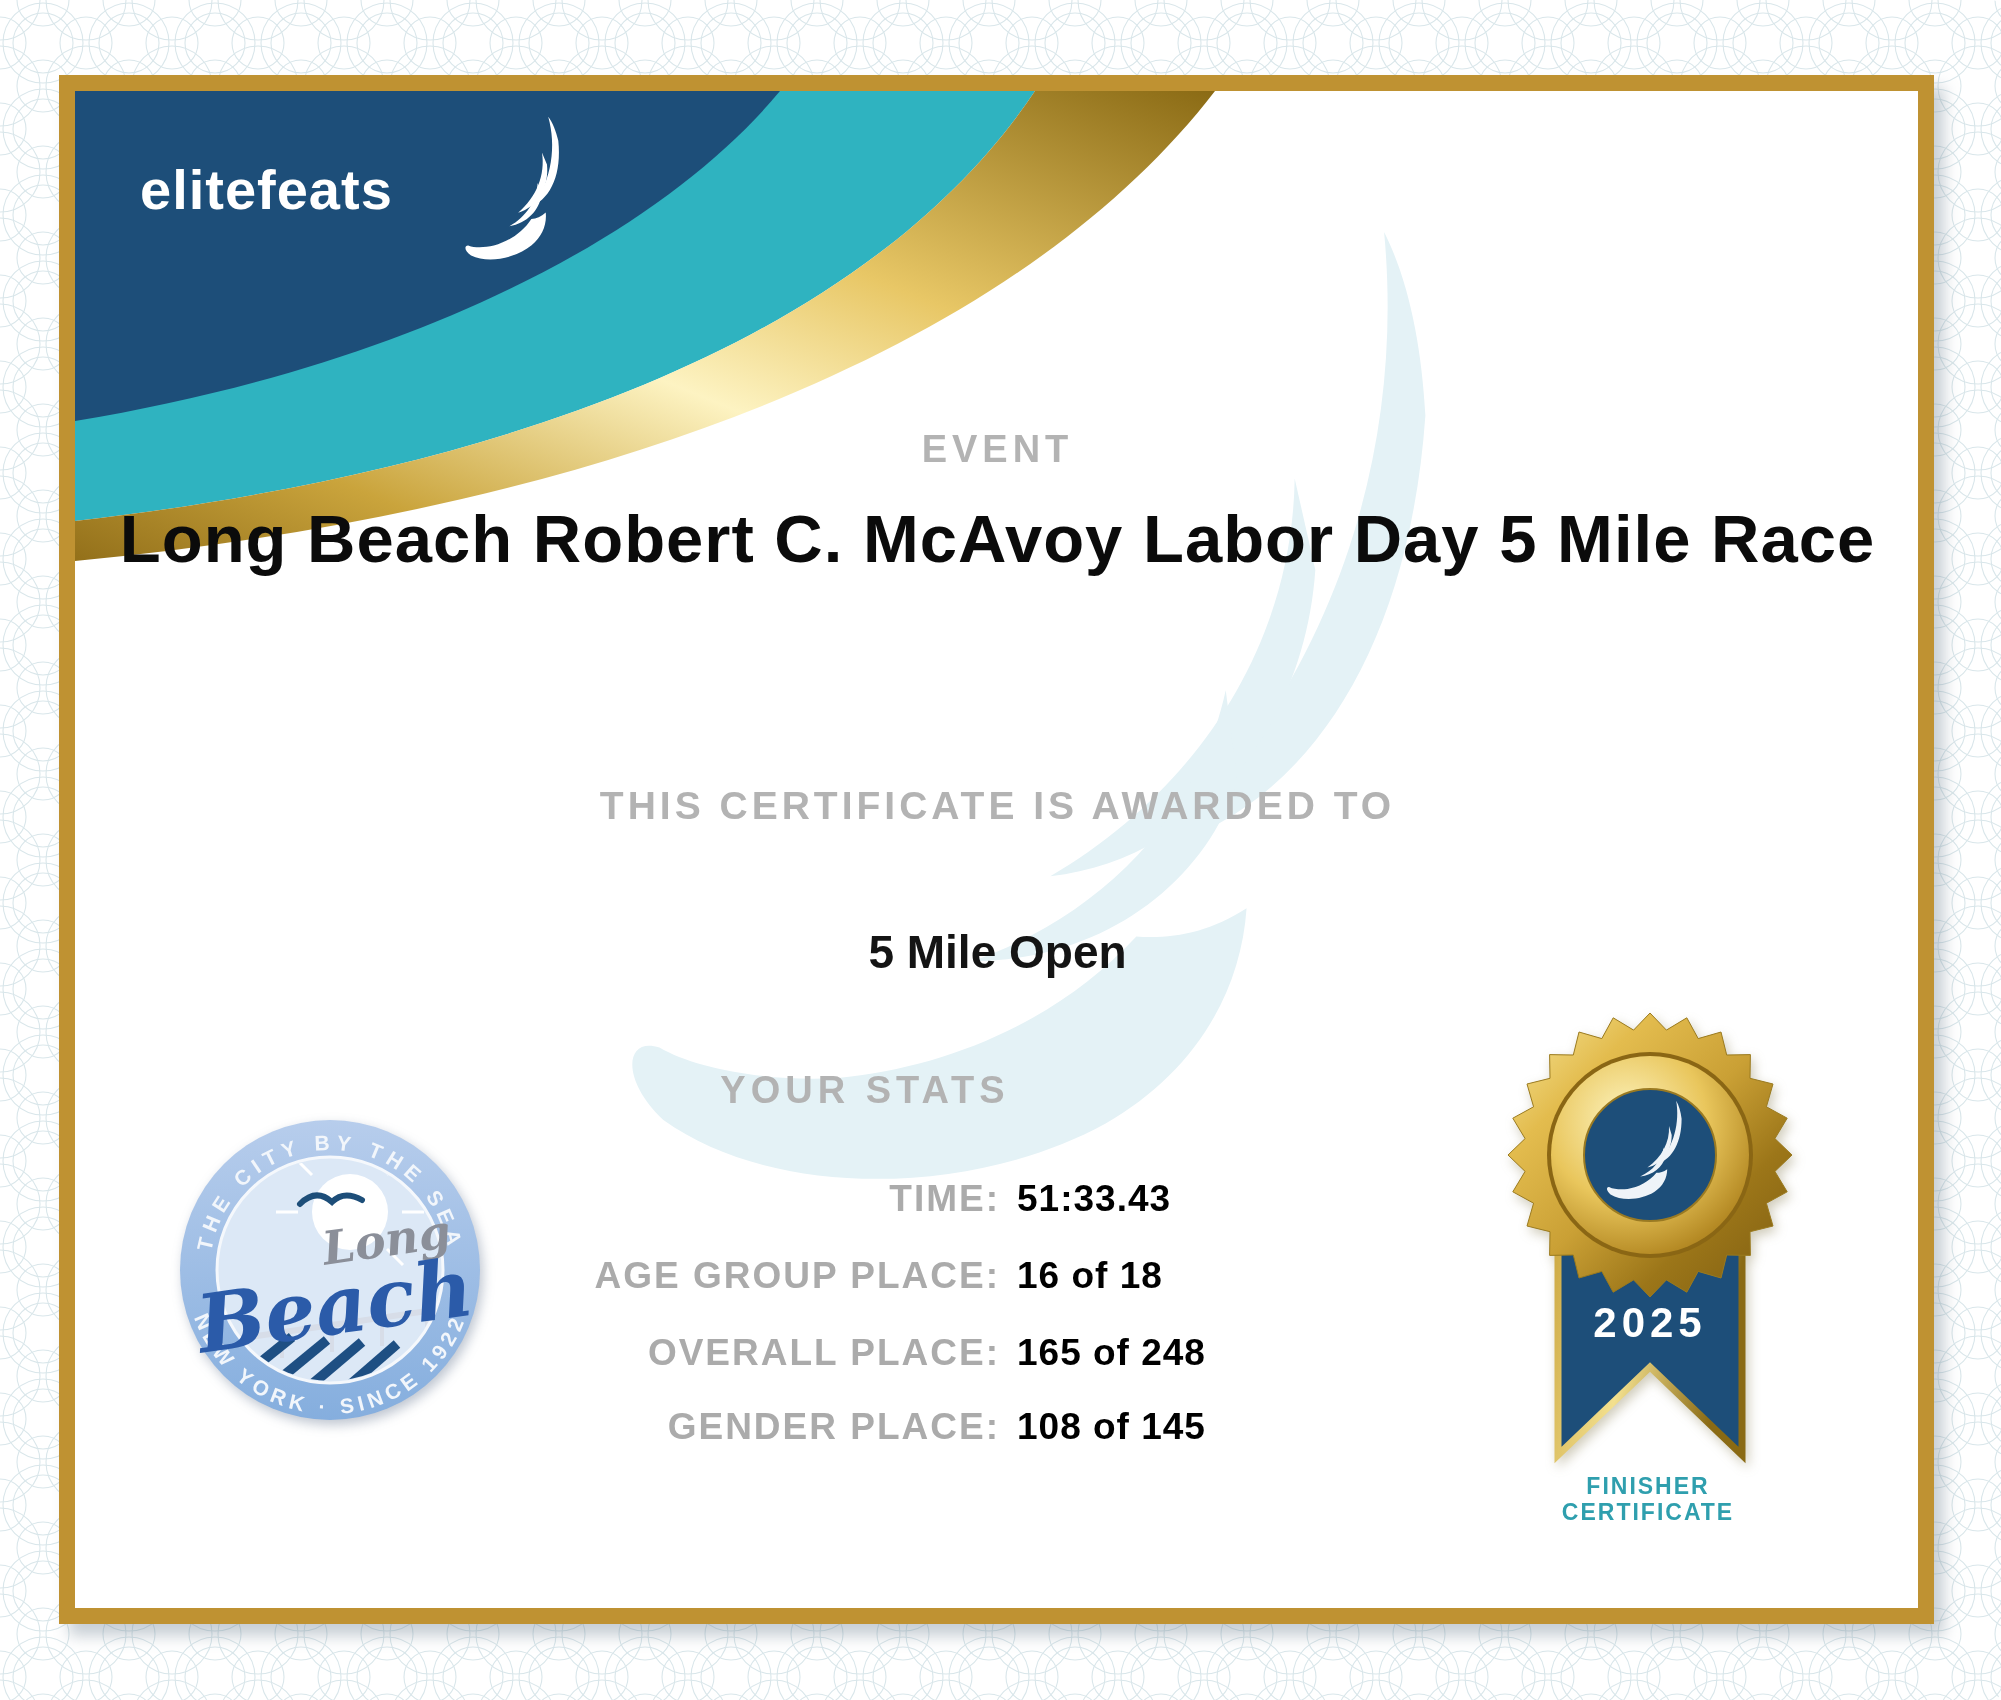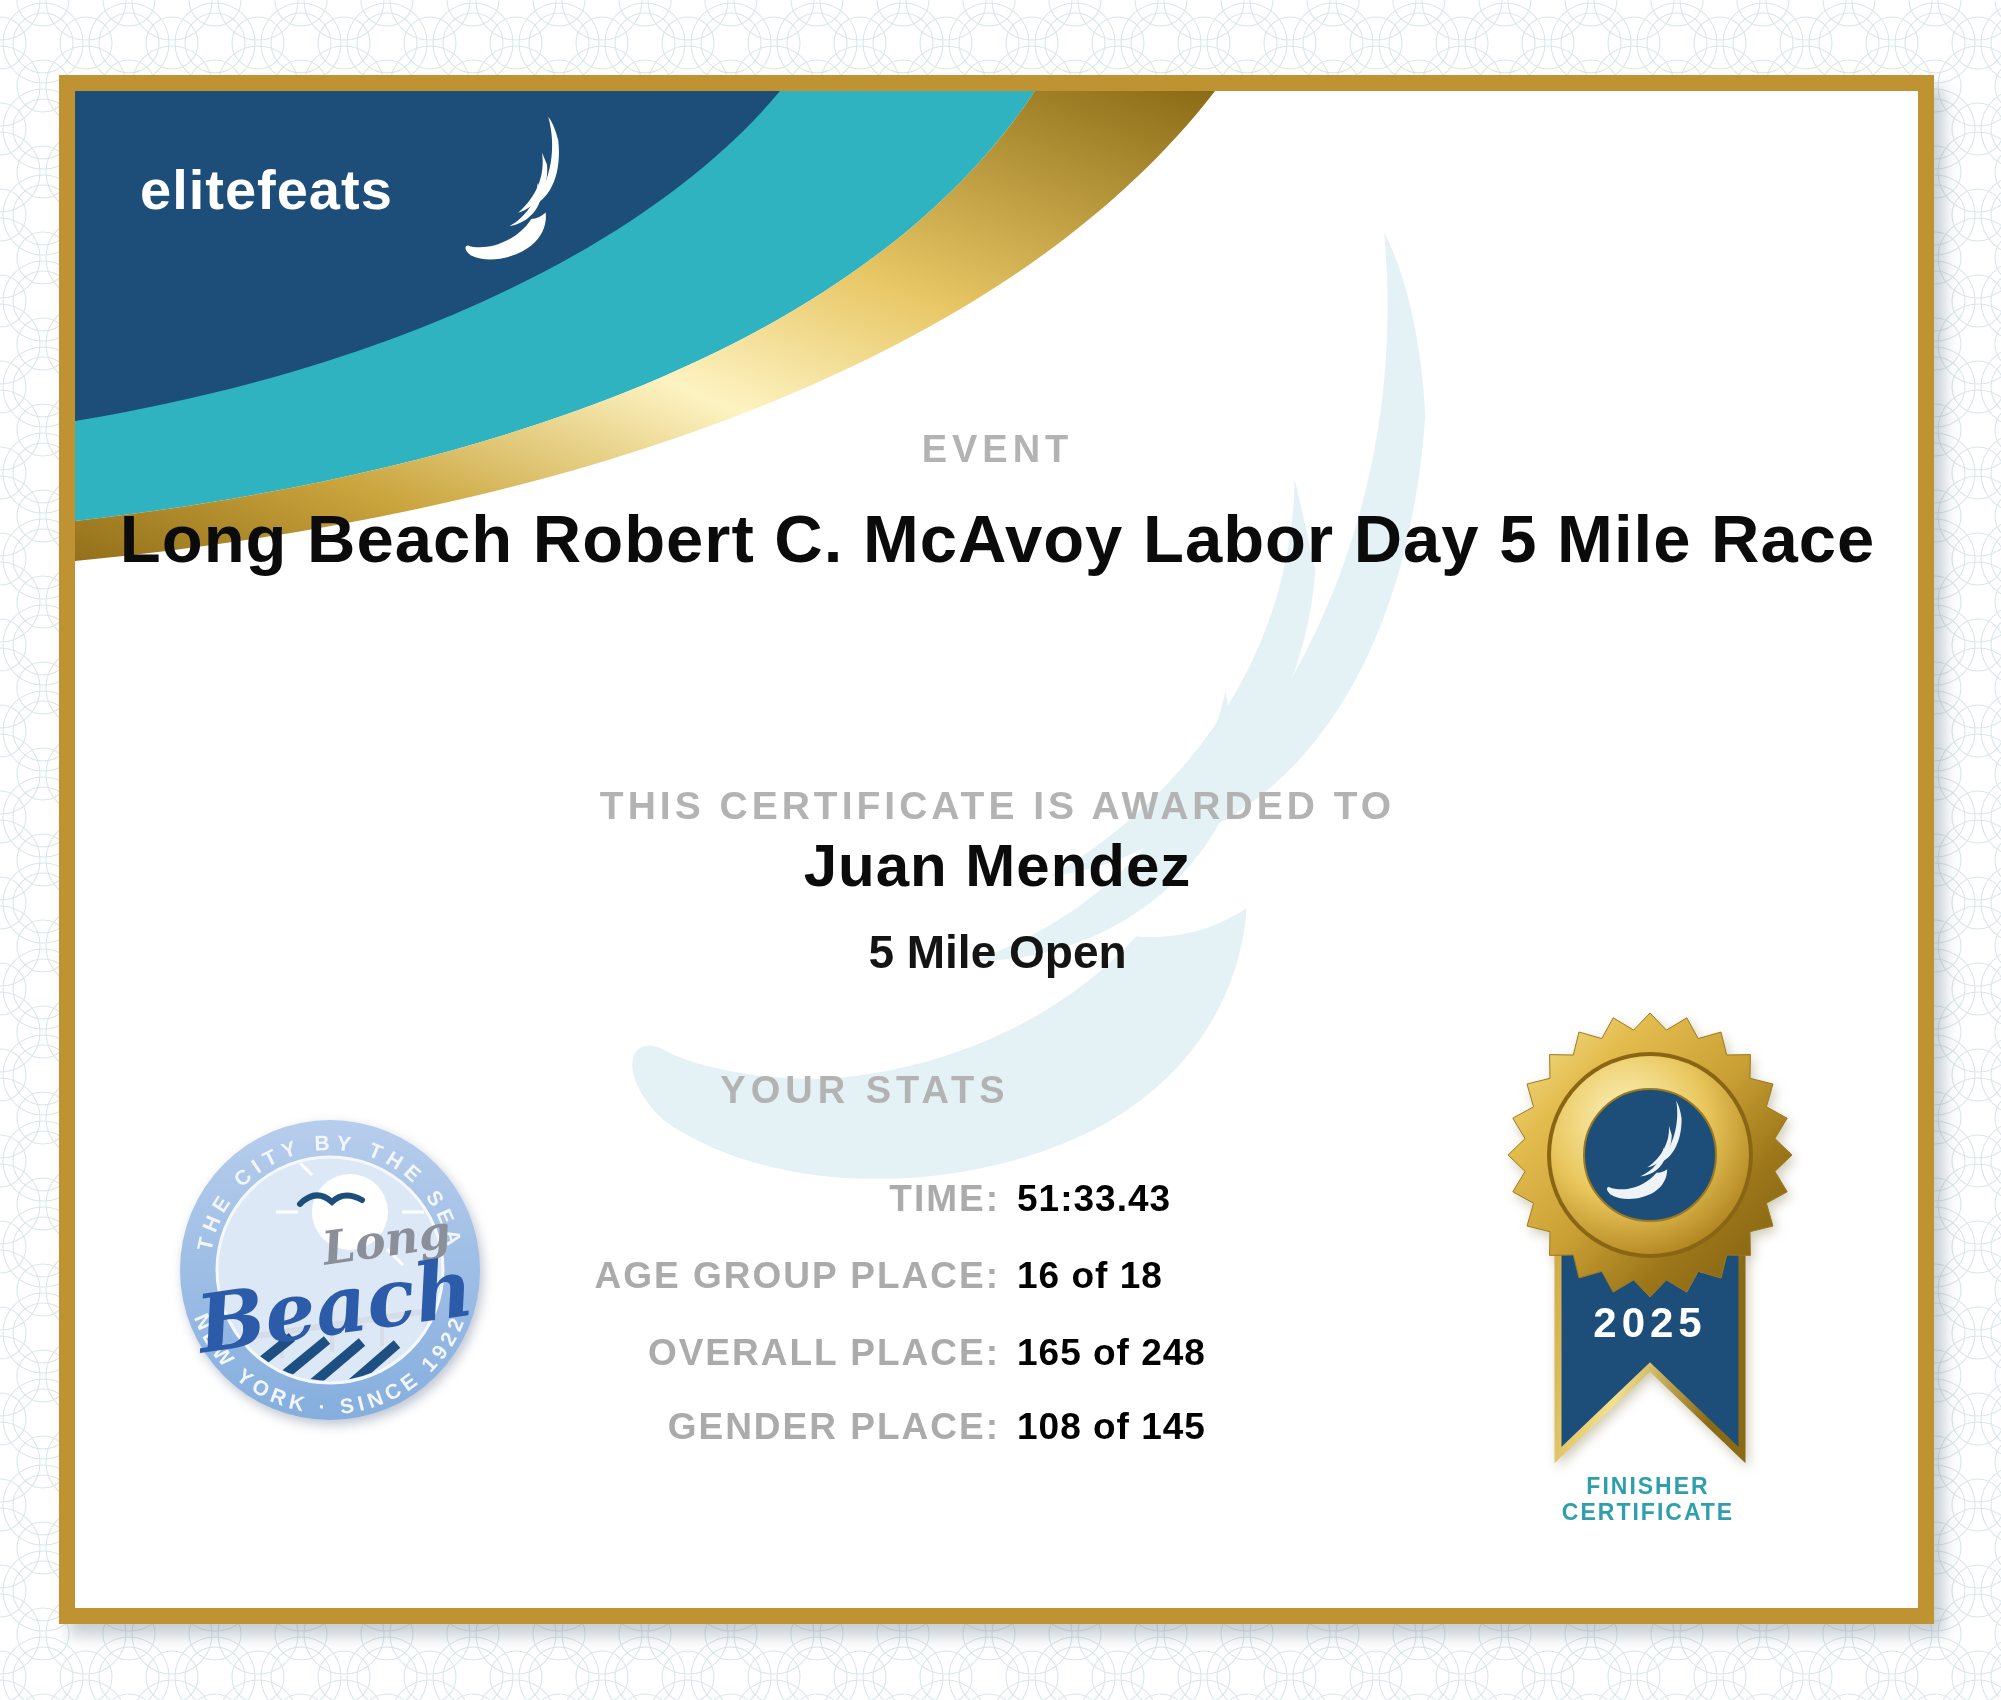--- a/index.html
+++ b/index.html
@@ -111,21 +111,20 @@
     <path d="M0,0 H705 C585,145 335,275 0,330 Z" fill="#1d4e79"></path>
     <text class="brand-text" x="65" y="118" font-size="56" fill="#ffffff">elitefeats</text>
     <g transform="rotate(-6 460 115)">
       <use href="#wfoot" x="385" y="25" width="125" height="175" fill="#ffffff"></use>
     </g>
   </svg>
 
   <div class="layer center-col muted-caps event-label">EVENT</div>
   <div class="layer center-col event-title">Long Beach Robert C. McAvoy Labor Day 5 Mile Race</div>
   <div class="layer center-col muted-caps awarded-label">THIS CERTIFICATE IS AWARDED TO</div>
-  <div class="layer center-col recipient">Juan Mendez</div>
   <div class="layer center-col division">5 Mile Open</div>
   <div class="stats-heading muted-caps">YOUR STATS</div>
 
   <div class="stat-row" style="top:1178px">
     <span class="lbl">TIME:</span>
     <span class="val">51:33.43</span>
   </div>
   <div class="stat-row" style="top:1255px">
     <span class="lbl">AGE GROUP PLACE:</span>
     <span class="val">16 of 18</span>

